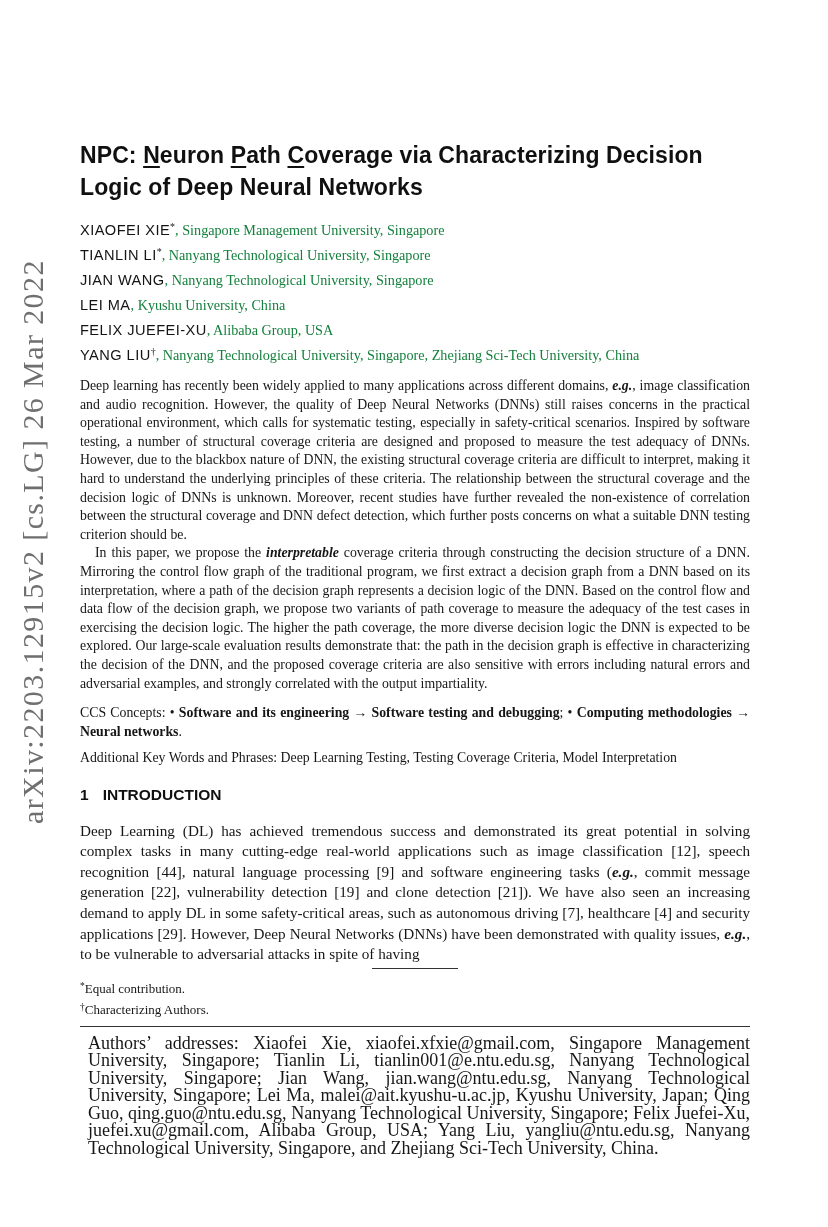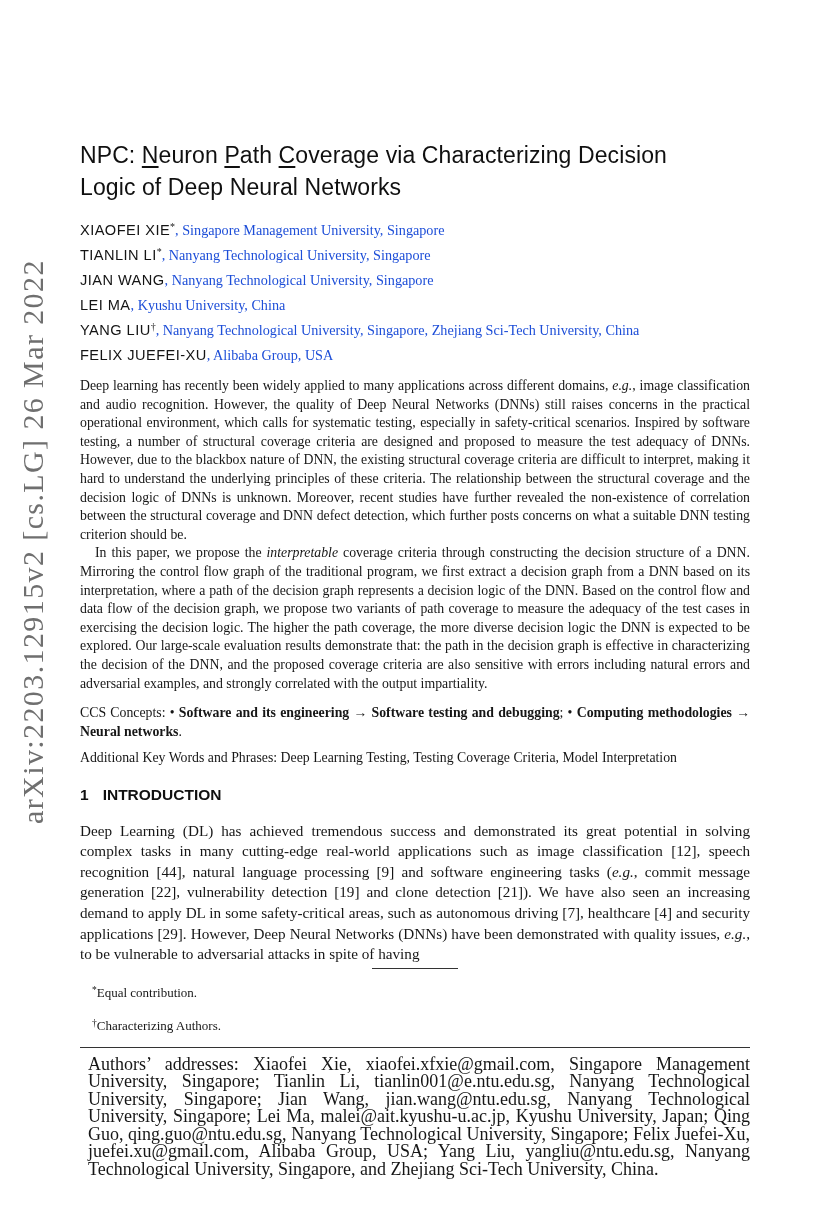--- a/index.html
+++ b/index.html
@@ -33,38 +33,38 @@
   .content {
     position: absolute;
     left: 80px;
     top: 0;
     width: 670px;
     padding-top: 139px;
   }
   h1.title {
     margin: 0;
     font-family: "Liberation Sans", sans-serif;
-    font-weight: normal;
+    font-weight: bold;
     font-size: 23px;
     line-height: 32px;
     color: #101010;
     letter-spacing: 0.1px;
   }
   h1.title .t-line { display: block; }
   .ucap { text-decoration: underline; text-decoration-thickness: 1.8px; text-underline-offset: 2.5px; }
   .authors { margin-top: 13px; }
   .author-line { line-height: 22px; white-space: nowrap; }
   .author-name {
     font-family: "Liberation Sans", sans-serif;
     font-size: 14.6px;
     letter-spacing: 0.45px;
     color: #141414;
   }
   .author-sup { font-size: 10px; vertical-align: 5px; font-family: "Liberation Serif", serif; }
-  .author-affil { font-size: 14.2px; color: #1d4ed8; text-align: right; }
+  .author-affil { font-size: 14.2px; color: #15803d; text-align: right; }
   .abstract { margin-top: 11px; }
   .abstract p, p.ccs, p.keywords {
     margin: 0;
     font-size: 13.8px;
     line-height: 18.6px;
     text-align: justify;
   }
   .abstract p.p2 { text-indent: 15px; }
   p.ccs { margin-top: 10px; line-height: 19px; }
   p.ccs .b { font-weight: bold; }
@@ -77,29 +77,29 @@
     line-height: 20px;
     color: #101010;
   }
   h2.section .sec-ttl { margin-left: 14px; margin-top: 41px; }
   p.bodytext {
     margin: 16px 0 0 0;
     font-size: 15.2px;
     line-height: 20.6px;
     text-align: justify;
   }
-  .i { font-style: italic; }
+  .i { font-style: italic; font-weight: bold; }
   .fn-rule {
     margin-top: 3px;
     width: 86px;
     border: none;
     border-top: 1.4px solid #333333;
   }
   .footnotes { margin-top: 3px; }
-  .footnote { margin: 12px; font-size: 13px; line-height: 19px; }
+  .footnote { margin: 0; font-size: 13px; line-height: 19px; }
   .footnote sup { font-size: 9.5px; vertical-align: 4px; }
   .addr-rule {
     margin-top: 7px;
     width: 100%;
     border: none;
     border-top: 1.4px solid #333333;
   }
   p.addresses {
     margin: 5px 0 0 8px;
     font-size: 18px;
@@ -119,22 +119,22 @@
     <h1 class="title">
       <span class="t-line"><span>NPC: </span><span class="ucap">N</span><span>euron </span><span class="ucap">P</span><span>ath </span><span class="ucap">C</span><span>overage via Characterizing Decision</span></span>
       <span class="t-line">Logic of Deep Neural Networks</span>
     </h1>
 
     <div class="authors">
       <div class="author-line"><span class="author-name">XIAOFEI XIE</span><sup class="author-sup">*</sup><span class="author-affil">, Singapore Management University, Singapore</span></div>
       <div class="author-line"><span class="author-name">TIANLIN LI</span><sup class="author-sup">*</sup><span class="author-affil">, Nanyang Technological University, Singapore</span></div>
       <div class="author-line"><span class="author-name">JIAN WANG</span><sup class="author-sup"></sup><span class="author-affil">, Nanyang Technological University, Singapore</span></div>
       <div class="author-line"><span class="author-name">LEI MA</span><sup class="author-sup"></sup><span class="author-affil">, Kyushu University, China</span></div>
+      <div class="author-line"><span class="author-name">FELIX JUEFEI-XU</span><sup class="author-sup"></sup><span class="author-affil">, Alibaba Group, USA</span></div>
       <div class="author-line"><span class="author-name">YANG LIU</span><sup class="author-sup">†</sup><span class="author-affil">, Nanyang Technological University, Singapore, Zhejiang Sci-Tech University, China</span></div>
-      <div class="author-line"><span class="author-name">FELIX JUEFEI-XU</span><sup class="author-sup"></sup><span class="author-affil">, Alibaba Group, USA</span></div>
     </div>
 
     <div class="abstract">
       <p class="p1"><span>Deep learning has recently been widely applied to many applications across different domains, </span><span class="i">e.g.</span><span>, image classification and audio recognition. However, the quality of Deep Neural Networks (DNNs) still raises concerns in the practical operational environment, which calls for systematic testing, especially in safety-critical scenarios. Inspired by software testing, a number of structural coverage criteria are designed and proposed to measure the test adequacy of DNNs. However, due to the blackbox nature of DNN, the existing structural coverage criteria are difficult to interpret, making it hard to understand the underlying principles of these criteria. The relationship between the structural coverage and the decision logic of DNNs is unknown. Moreover, recent studies have further revealed the non-existence of correlation between the structural coverage and DNN defect detection, which further posts concerns on what a suitable DNN testing criterion should be.</span></p>
       <p class="p2"><span>In this paper, we propose the </span><span class="i">interpretable</span><span> coverage criteria through constructing the decision structure of a DNN. Mirroring the control flow graph of the traditional program, we first extract a decision graph from a DNN based on its interpretation, where a path of the decision graph represents a decision logic of the DNN. Based on the control flow and data flow of the decision graph, we propose two variants of path coverage to measure the adequacy of the test cases in exercising the decision logic. The higher the path coverage, the more diverse decision logic the DNN is expected to be explored. Our large-scale evaluation results demonstrate that: the path in the decision graph is effective in characterizing the decision of the DNN, and the proposed coverage criteria are also sensitive with errors including natural errors and adversarial examples, and strongly correlated with the output impartiality.</span></p>
     </div>
 
     <p class="ccs"><span>CCS Concepts: • </span><span class="b">Software and its engineering → Software testing and debugging</span><span>; • </span><span class="b">Computing methodologies → Neural networks</span><span>.</span></p>
 
     <p class="keywords">Additional Key Words and Phrases: Deep Learning Testing, Testing Coverage Criteria, Model Interpretation</p>

